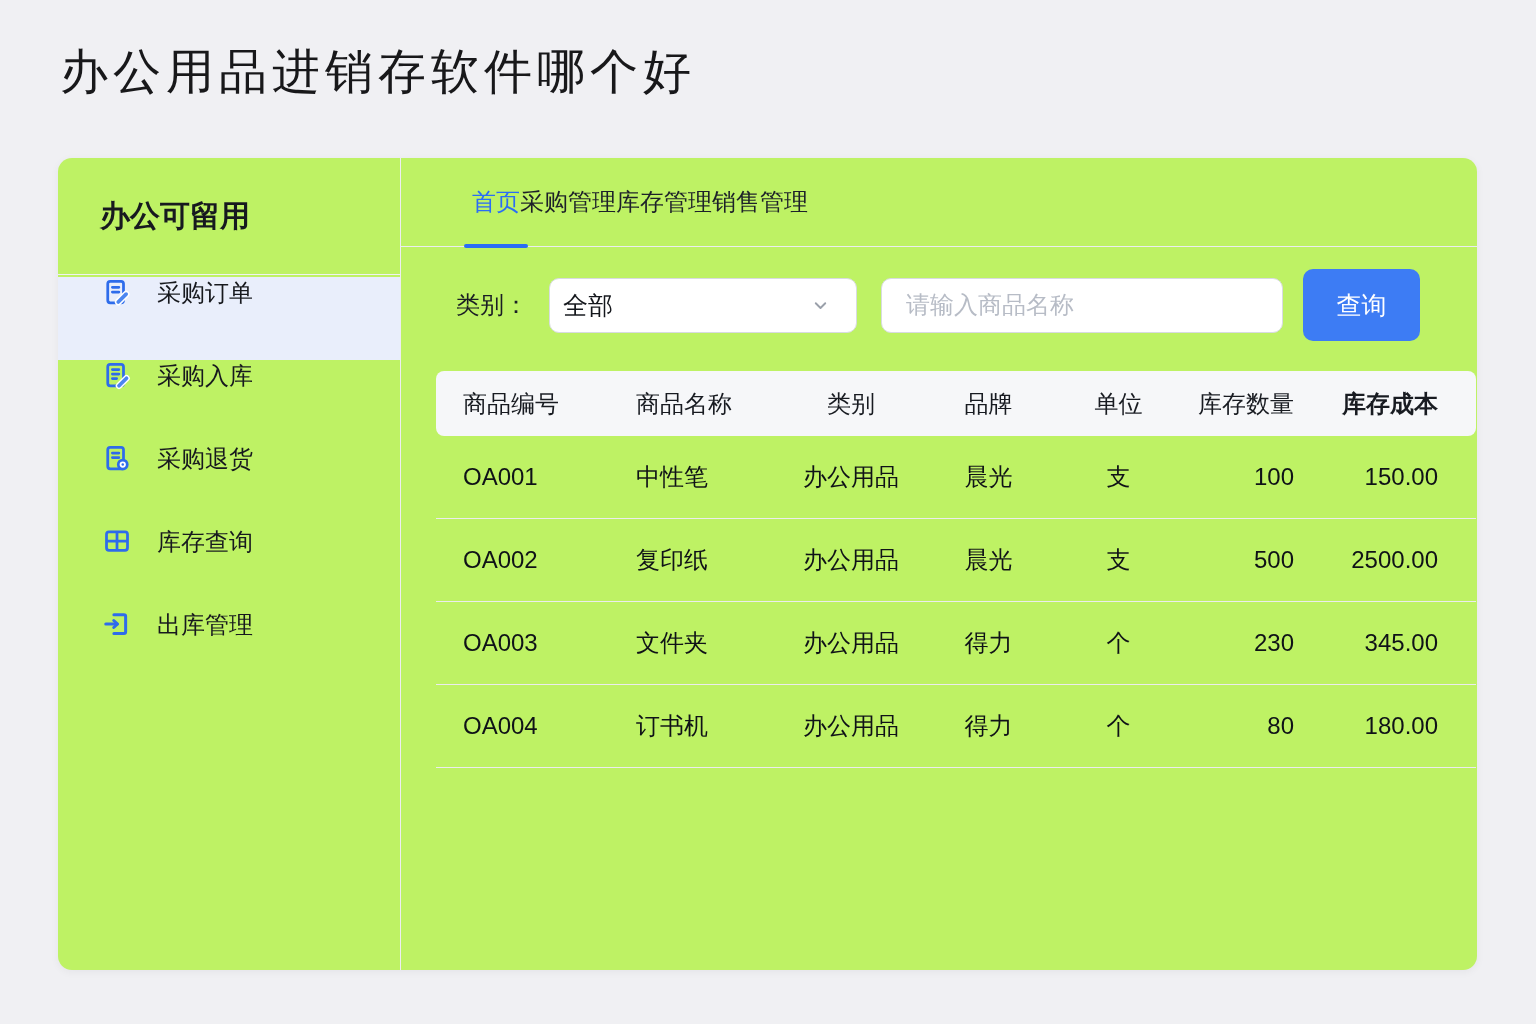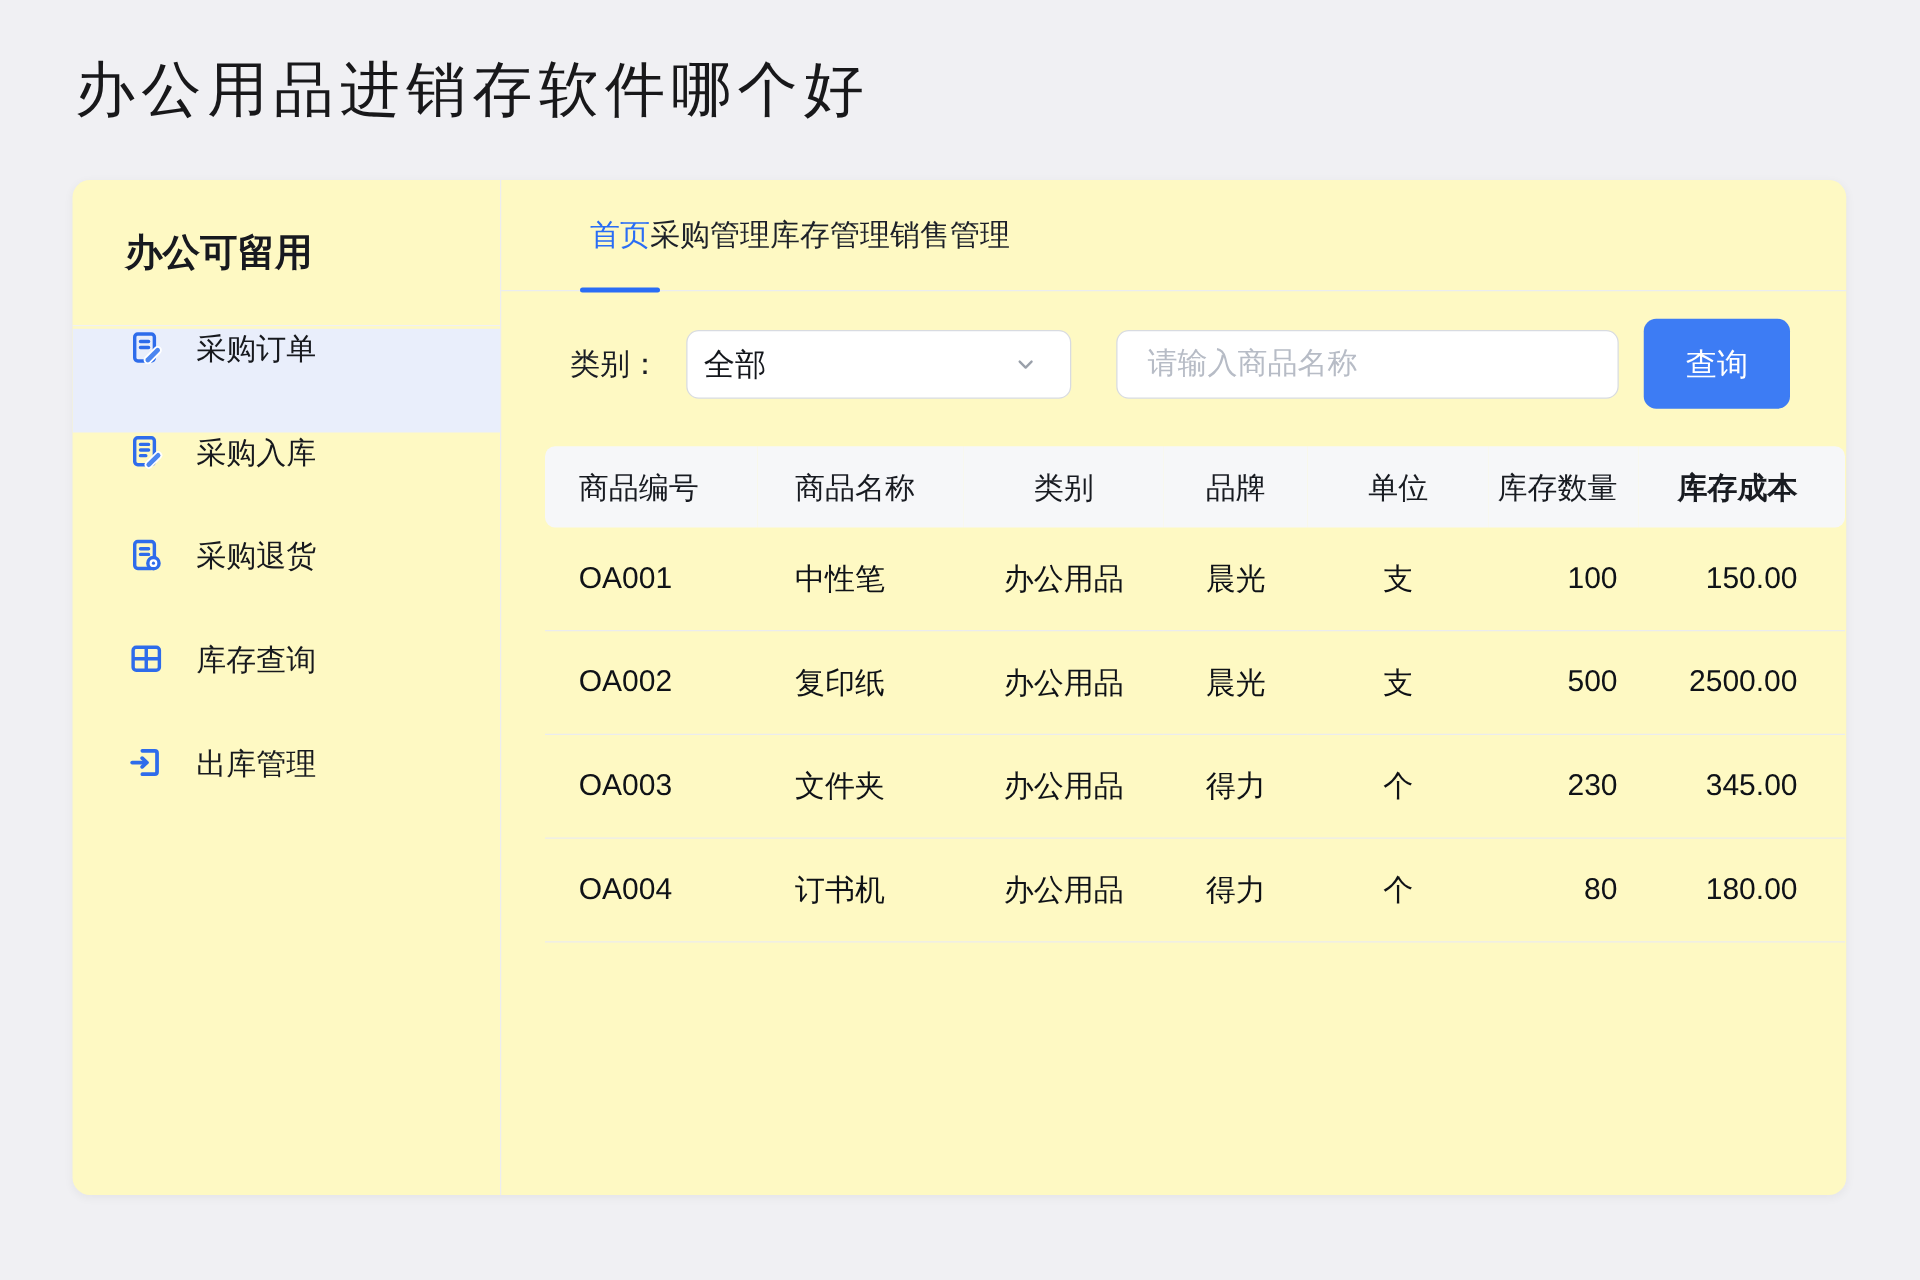--- a/index.html
+++ b/index.html
@@ -10,22 +10,22 @@
     position:relative;overflow:hidden;
     color:#15181d;
   }
   
   .page-title{
     position:absolute;left:48px;top:40px;
     font-size:48px;font-weight:400;letter-spacing:5px;color:#18181a;margin-left:12px;
   }
   
   .card{
-    position:absolute;left:58px;top:144px;width:1419px;height:812px;
-    background:#fef9c3;border-radius:14px;
+    position:absolute;left:58px;top:158px;width:1419px;height:812px;
+    background:#bef264;border-radius:14px;
     box-shadow:0 2px 8px rgba(15,23,42,.05);
     display:flex;overflow:hidden;
   }
   
   .sidebar{width:342px;flex:0 0 342px;border-right:1px solid #ededf0;}
   .brand{
     height:117px;display:flex;align-items:center;
     padding-left:42px;font-size:30px;font-weight:700;color:#17191f;
     border-bottom:1px solid #f0f1f3;box-sizing:border-box;
   }
@@ -58,21 +58,21 @@
   }
   .filter-label{font-size:24px;color:#1a1d24;}
   .select-box{
     margin-left:21px;width:308px;height:55px;box-sizing:border-box;
     border:1px solid #d8dbe1;border-radius:10px;background:#fff;
     display:flex;align-items:center;justify-content:space-between;
     padding:0 26px 0 13px;cursor:pointer;text-align:right;
   }
   .select-box .value{font-size:25px;color:#14171c;}
   .search-input{
-    margin-left:36px;width:402px;height:55px;box-sizing:border-box;
+    margin-left:24px;width:402px;height:55px;box-sizing:border-box;
     border:1px solid #d8dbe1;border-radius:10px;background:#fff;
     padding:0 24px;font-size:24px;color:#14171c;outline:none;
     font-family:"Liberation Sans","DejaVu Sans",sans-serif;
   }
   .search-input::placeholder{color:#b7bcc6;}
   .search-button{
     margin-left:20px;width:117px;height:72px;border:none;border-radius:10px;
     background:#3d7cf4;color:#ffffff;font-size:25px;cursor:pointer;
     font-family:"Liberation Sans","DejaVu Sans",sans-serif;
   }

